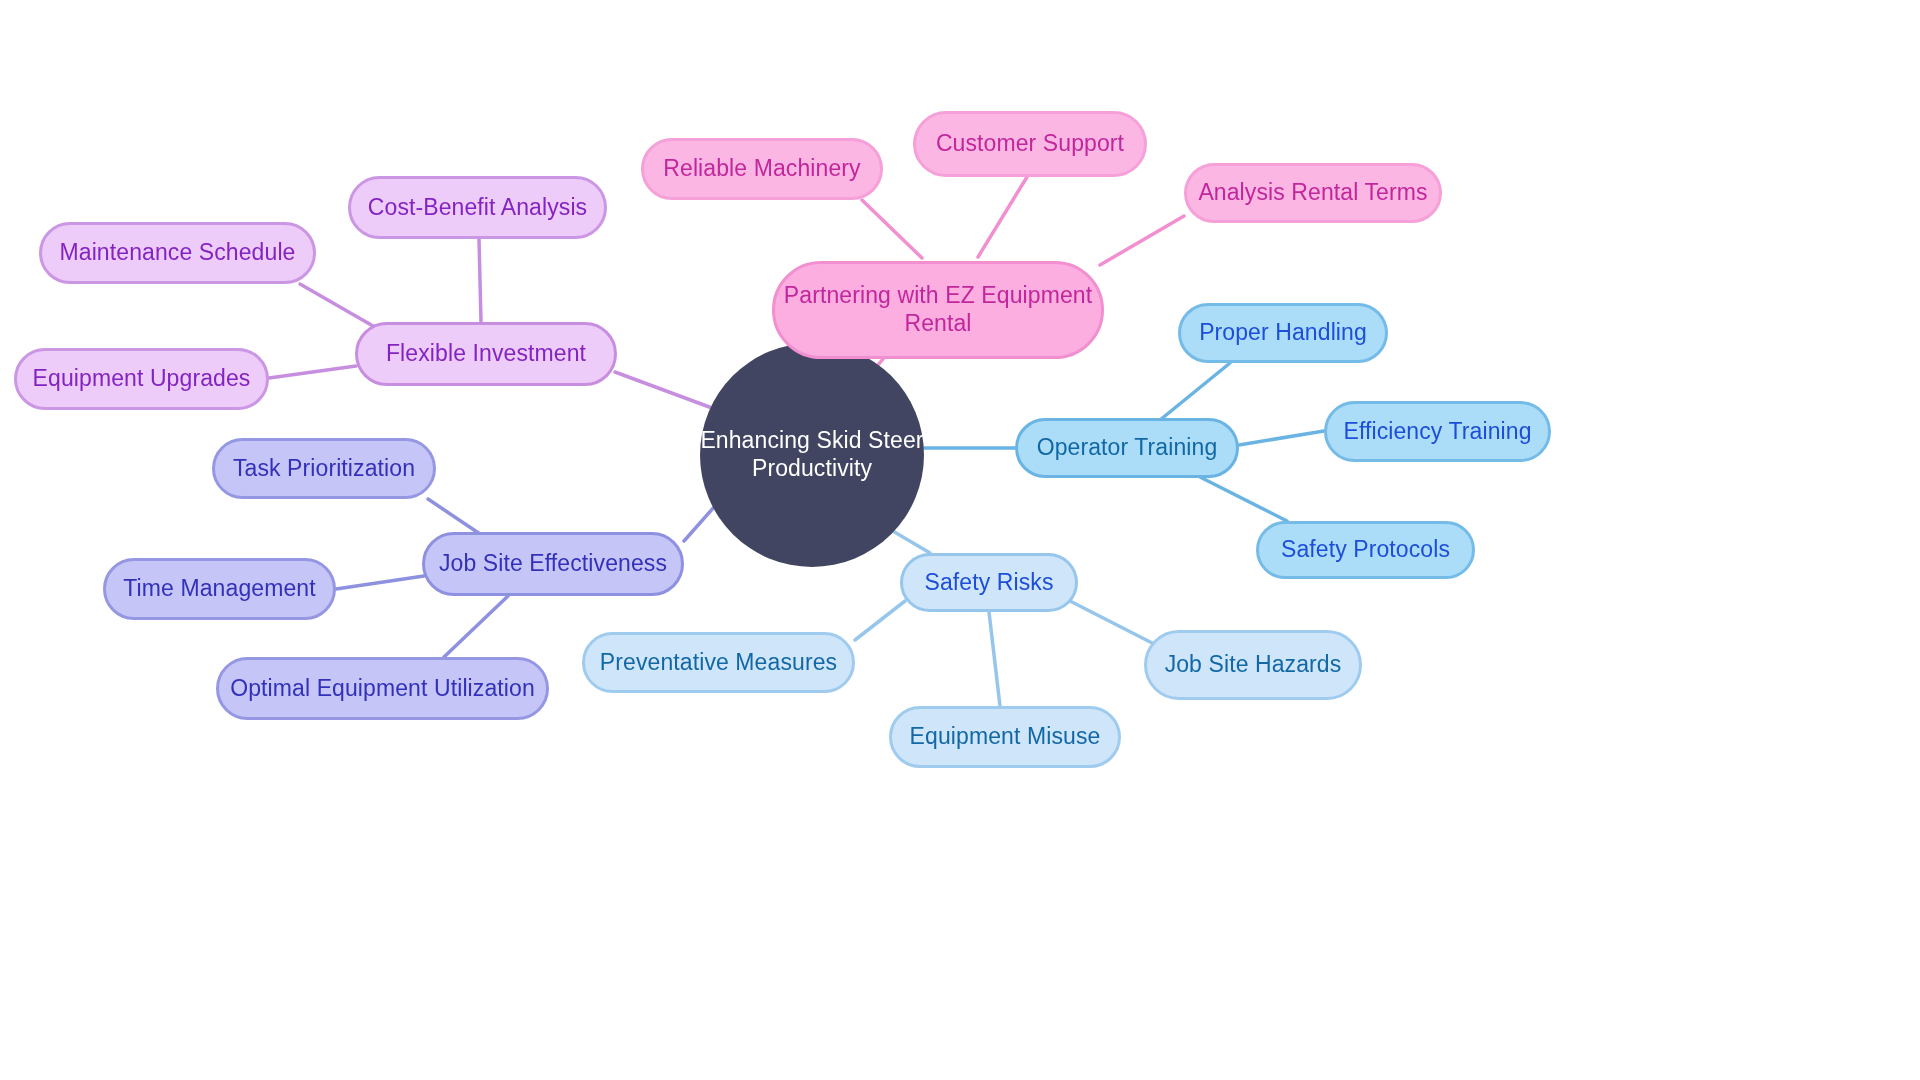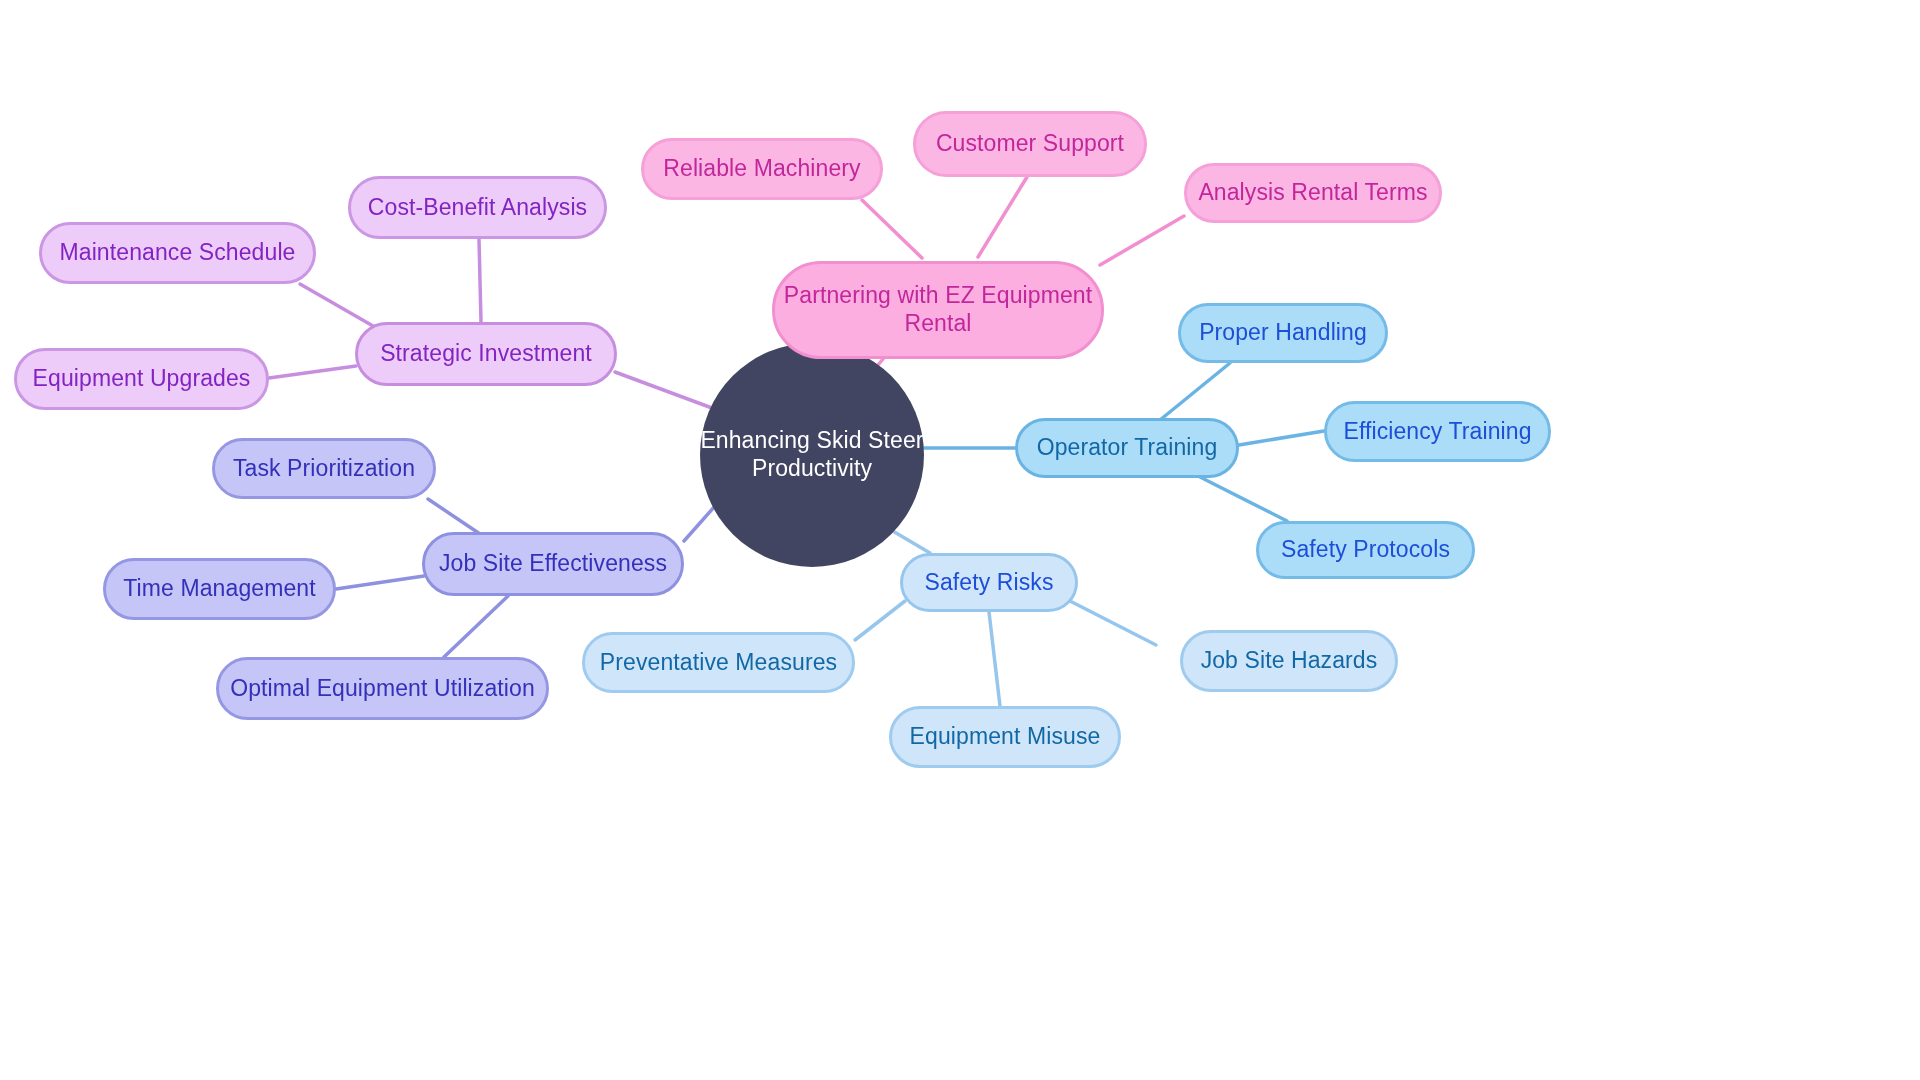--- a/index.html
+++ b/index.html
@@ -143,31 +143,31 @@
     </svg>
 
   <div id="node-layer">
       <div class="node node-root" style="left: 700px; top: 343px; width: 224px; height: 224px; background: rgb(65, 69, 97); color: rgb(255, 255, 255);"><span>Enhancing Skid Steer
 Productivity</span></div>
       <div class="node node-pill c-pink-main" style="left: 772px; top: 249px; width: 332px; height: 98px; margin-top: 12px;"><span>Partnering with EZ Equipment
 Rental</span></div>
       <div class="node node-pill c-pink-leaf" style="left: 641px; top: 138px; width: 242px; height: 62px;"><span>Reliable Machinery</span></div>
       <div class="node node-pill c-pink-leaf" style="left: 913px; top: 111px; width: 234px; height: 66px;"><span>Customer Support</span></div>
       <div class="node node-pill c-pink-leaf" style="left: 1184px; top: 163px; width: 258px; height: 60px;"><span>Analysis Rental Terms</span></div>
-      <div class="node node-pill c-violet-main" style="left: 355px; top: 322px; width: 262px; height: 64px;"><span>Strategic Investment</span></div>
+      <div class="node node-pill c-violet-main" style="left: 355px; top: 322px; width: 262px; height: 64px;"><span>Flexible Investment</span></div>
       <div class="node node-pill c-violet-leaf" style="left: 348px; top: 176px; width: 259px; height: 63px;"><span>Cost-Benefit Analysis</span></div>
       <div class="node node-pill c-violet-leaf" style="left: 39px; top: 222px; width: 277px; height: 62px;"><span>Maintenance Schedule</span></div>
       <div class="node node-pill c-violet-leaf" style="left: 14px; top: 348px; width: 255px; height: 62px;"><span>Equipment Upgrades</span></div>
       <div class="node node-pill c-peri-main" style="left: 422px; top: 532px; width: 262px; height: 64px;"><span>Job Site Effectiveness</span></div>
       <div class="node node-pill c-peri-leaf" style="left: 212px; top: 438px; width: 224px; height: 61px;"><span>Task Prioritization</span></div>
       <div class="node node-pill c-peri-leaf" style="left: 103px; top: 558px; width: 233px; height: 62px;"><span>Time Management</span></div>
       <div class="node node-pill c-peri-leaf" style="left: 216px; top: 657px; width: 333px; height: 63px;"><span>Optimal Equipment Utilization</span></div>
       <div class="node node-pill c-blue-main" style="left: 1015px; top: 418px; width: 224px; height: 60px;"><span>Operator Training</span></div>
       <div class="node node-pill c-blue-leaf" style="left: 1178px; top: 303px; width: 210px; height: 60px;"><span>Proper Handling</span></div>
       <div class="node node-pill c-blue-leaf" style="left: 1324px; top: 401px; width: 227px; height: 61px;"><span>Efficiency Training</span></div>
       <div class="node node-pill c-blue-leaf" style="left: 1256px; top: 521px; width: 219px; height: 58px;"><span>Safety Protocols</span></div>
       <div class="node node-pill c-pale-main" style="left: 900px; top: 553px; width: 178px; height: 59px;"><span>Safety Risks</span></div>
       <div class="node node-pill c-pale-leaf" style="left: 582px; top: 632px; width: 273px; height: 61px;"><span>Preventative Measures</span></div>
-      <div class="node node-pill c-pale-leaf" style="left: 1180px; top: 630px; width: 218px; height: 62px;"><span>Job Site Hazards</span></div>
+      <div class="node node-pill c-pale-leaf" style="left: 1144px; top: 630px; width: 218px; height: 70px;"><span>Job Site Hazards</span></div>
       <div class="node node-pill c-pale-leaf" style="left: 889px; top: 706px; width: 232px; height: 62px;"><span>Equipment Misuse</span></div>
     </div>
 
 </div>
 
 </body></html>

